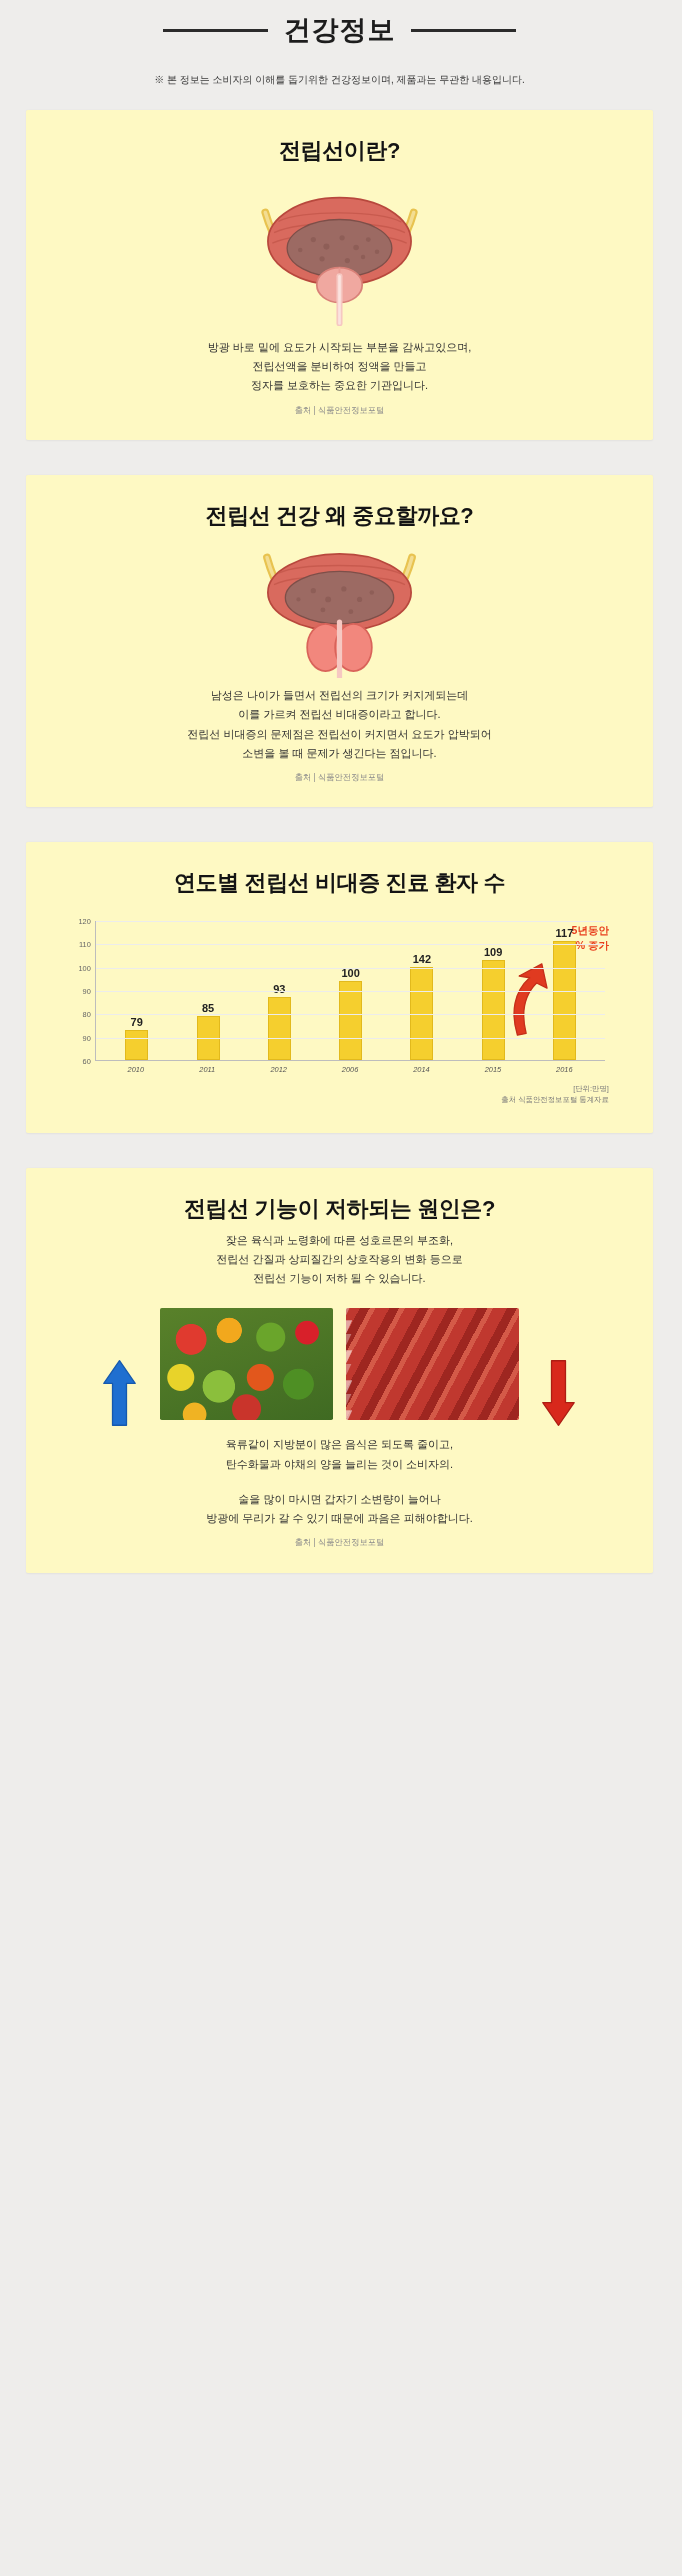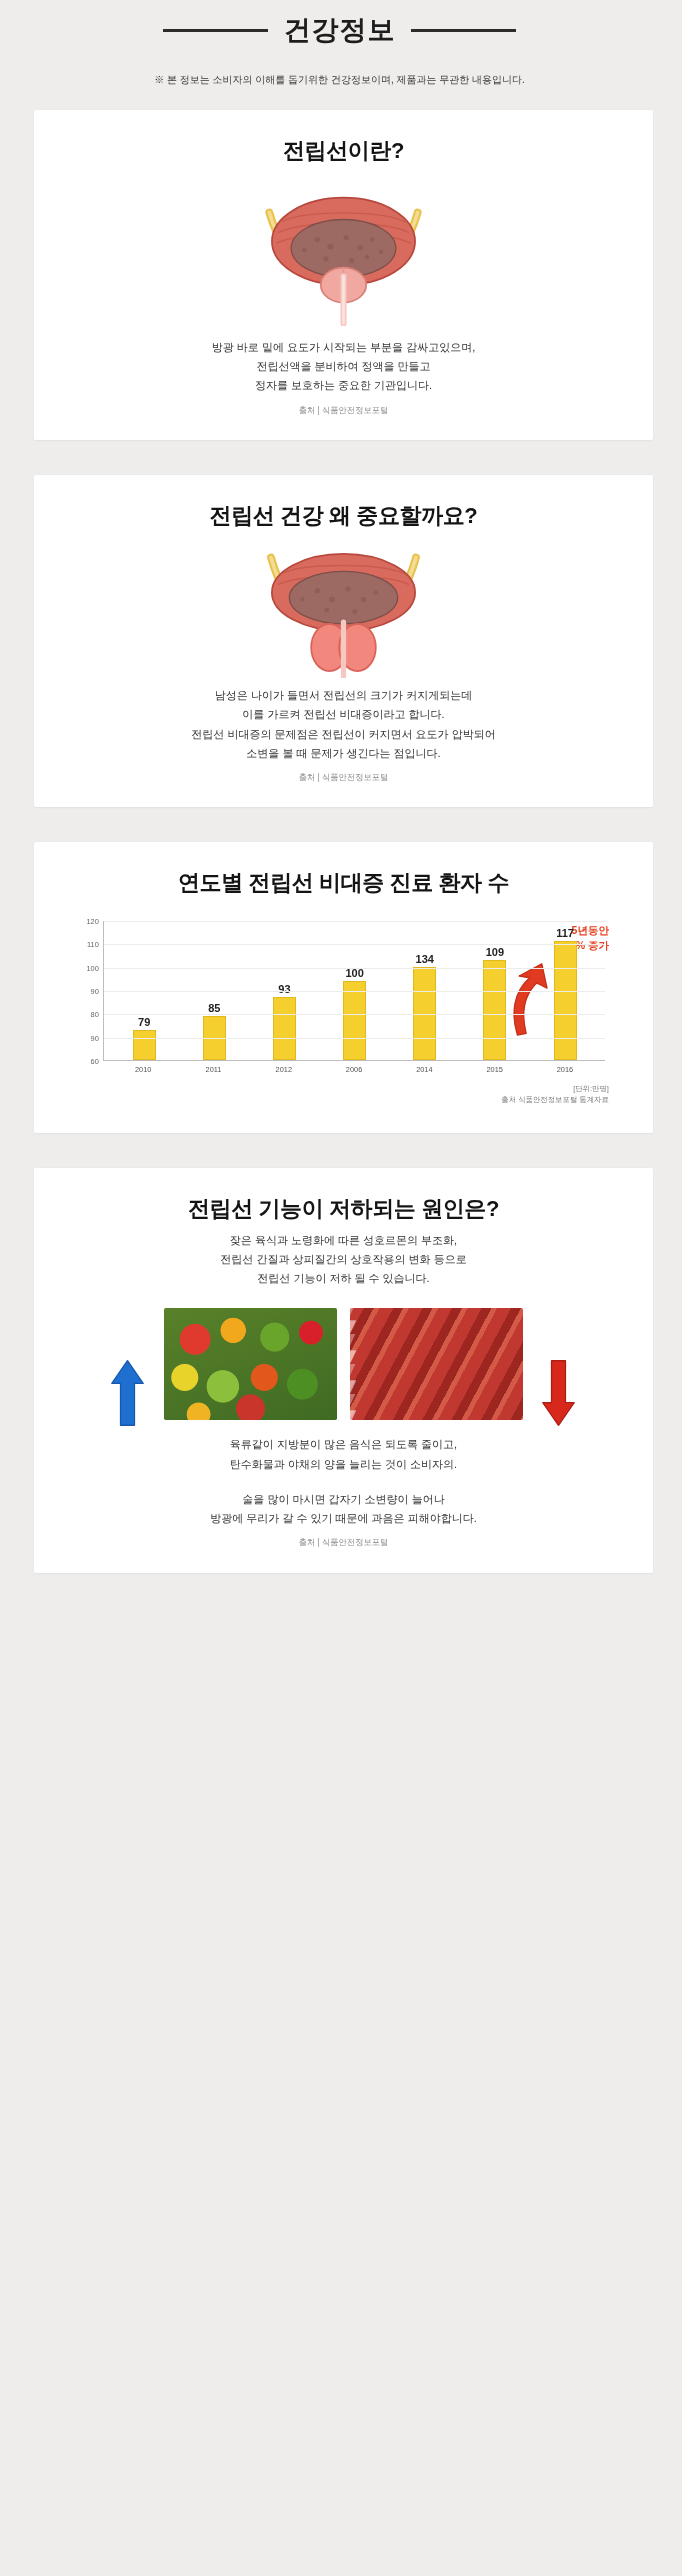--- a/index.html
+++ b/index.html
@@ -40,22 +40,22 @@
   }
   .notice {
     text-align: center;
     font-size: 10px;
     color: #3a3a3a;
     padding: 15.8px 0 23px 0;
   }
 
   
   .card {
-    background: #ffffff;
-    margin: 0 26px 35px 34px;
+    background: #fef9c3;
+    margin: 0 26px 35px 26px;
     border-radius: 1.8px;
     padding: 26px 23px 24.5px 23px;
     text-align: center;
     box-shadow: 0 0.9px 1.8px rgba(0,0,0,0.05);
   }
   .card-title {
     font-size: 22px;
     font-weight: bold;
     color: #141414;
     margin-bottom: 5.3px;
@@ -137,20 +137,21 @@
     background: #f5cf2e;
     border: 0.9px solid #e2b91c;
   }
   .bar.last { background: #f7d94a; }
   .xlabels {
     display: flex;
     justify-content: space-around;
     margin-left: 30px;
     margin-right: 8.8px;
     padding: 3.5px 5.3px 0 5.3px;
+    font-style: italic;
   }
   .xlabel {
     width: 33px;
     text-align: center;
     font-size: 7.4px;
     color: #555;
   }
   .chart-note {
     text-align: right;
     font-size: 7.4px;
@@ -354,21 +355,21 @@
             </div>
             <div class="bar-col">
               <div class="bar-val">93</div>
               <div class="bar" style="height: 63px; background: rgb(245, 207, 46);"></div>
             </div>
             <div class="bar-col">
               <div class="bar-val">100</div>
               <div class="bar" style="height: 79px; background: rgb(245, 207, 46);"></div>
             </div>
             <div class="bar-col">
-              <div class="bar-val">134</div>
+              <div class="bar-val">142</div>
               <div class="bar" style="height: 93px; background: rgb(245, 207, 46);"></div>
             </div>
             <div class="bar-col">
               <div class="bar-val">109</div>
               <div class="bar" style="height: 100px; background: rgb(245, 207, 46);"></div>
             </div>
             <div class="bar-col">
               <div class="bar-val">117</div>
               <div class="bar last" style="height: 119px; background: rgb(245, 207, 46);"></div>
             </div>

